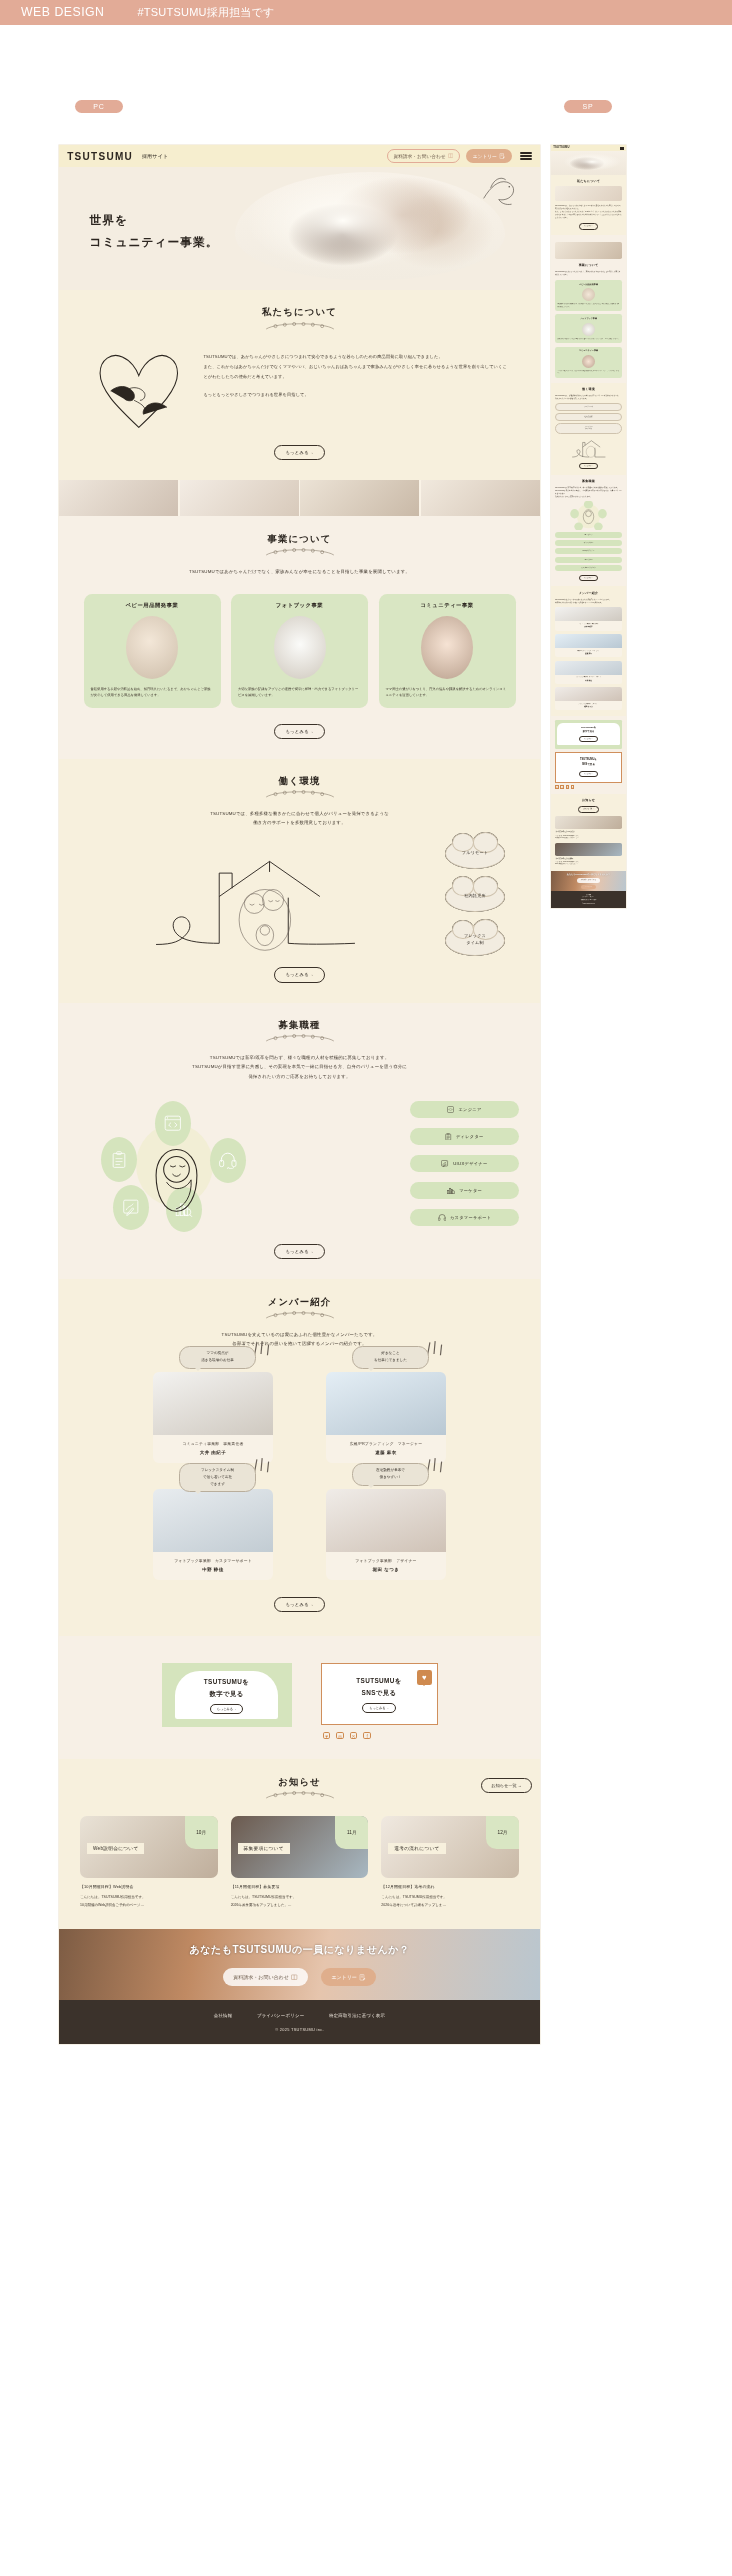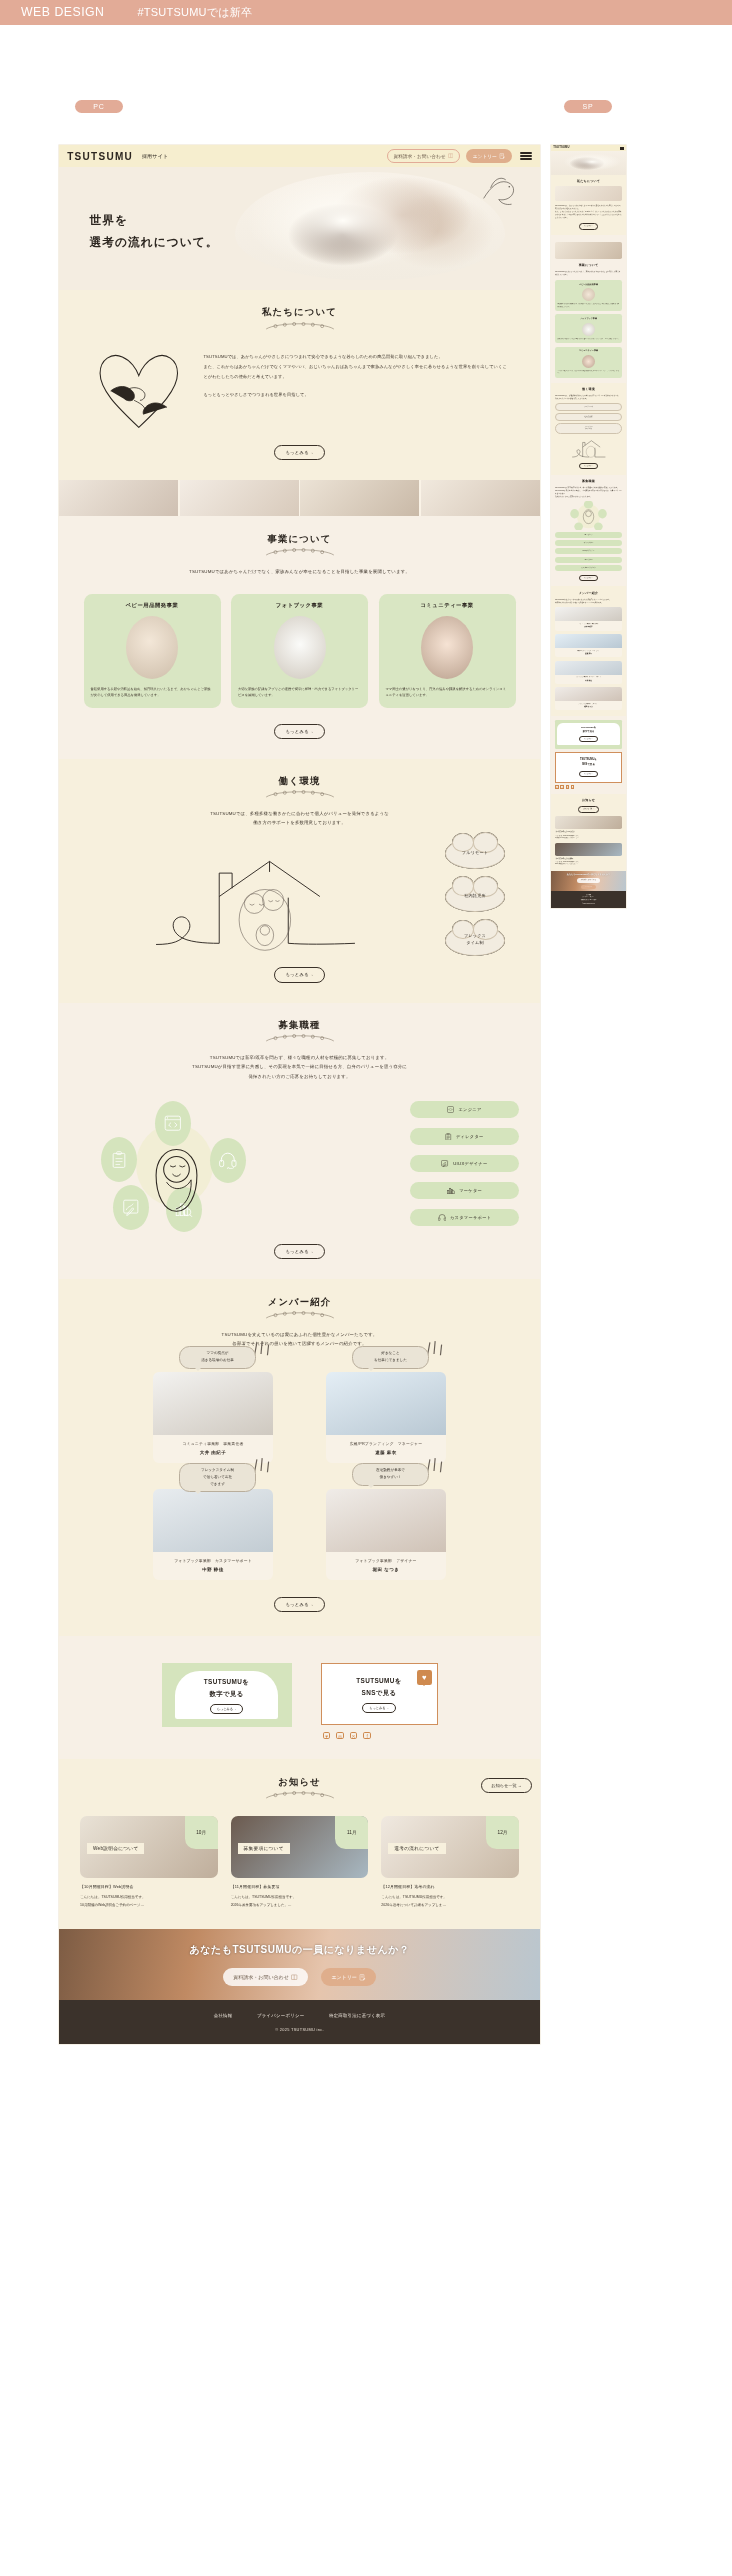--- a/index.html
+++ b/index.html
@@ -280,21 +280,21 @@
   .sp-cta .b2{background:#dfae8c;border-radius:4.7px;font-size:1.4px;color:#fff;padding:1.2px 3.5px;}
   .sp-footer{background:#3b322b;padding:2.9px 0;text-align:center;}
   .sp-footer .l{color:#f3ece2;font-size:1.3px;display:block;line-height:1.9;}
   .sp-footer .c{color:#e5dcd0;font-size:1.2px;margin-top:1.8px;}
 </style>
 </head>
 <body>
 
 <div class="topbar">
   <div class="tb-title">WEB DESIGN</div>
-  <div class="tb-tag">#TSUTSUMUでは新卒</div>
+  <div class="tb-tag">#TSUTSUMU採用担当です</div>
 </div>
 
 <div class="pc-pill-wrap">
   <div class="pill">PC</div>
 </div>
 <div class="sp-pill-wrap">
   <div class="pill">SP</div>
 </div>
 
 <div class="pc-mock">
@@ -329,21 +329,21 @@
   <div class="hero">
     <div class="hero-photo"></div>
     <svg class="bird" width="43" height="34" viewBox="0 0 74 58">
       <path d="M8 40 C20 20 34 8 48 12 C58 15 62 24 58 32 C54 40 44 44 34 42" fill="none" stroke="#2c2620" stroke-width="1.1"></path>
       <path d="M20 22 C26 6 38 2 46 8" fill="none" stroke="#2c2620" stroke-width="1.1"></path>
       <path d="M34 42 C38 48 46 52 56 50" fill="none" stroke="#2c2620" stroke-width="1.1"></path>
       <circle cx="52" cy="20" r="1.2" fill="#2c2620"></circle>
     </svg>
     <div class="hero-text">
       <div>世界を</div>
-      <div>選考の流れについて。</div>
+      <div>コミュニティー事業。</div>
     </div>
   </div>
 
   <div class="sec cream">
     <div class="sec-title">私たちについて</div>
     <svg class="garland" width="70" height="9.4" viewBox="0 0 120 16">
       <path d="M2 12 C20 0 100 0 118 12" fill="none" stroke="#8a7d6c" stroke-width="1"></path>
       <circle cx="18" cy="7" r="2.6" fill="none" stroke="#8a7d6c" stroke-width="1"></circle>
       <circle cx="34" cy="4.6" r="2.6" fill="none" stroke="#8a7d6c" stroke-width="1"></circle>
       <circle cx="50" cy="3.4" r="2.6" fill="none" stroke="#8a7d6c" stroke-width="1"></circle>

